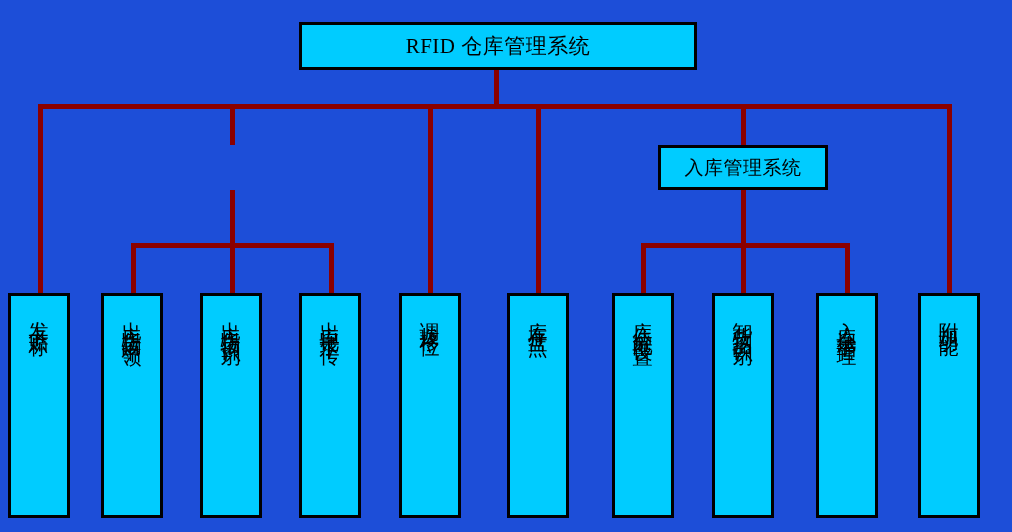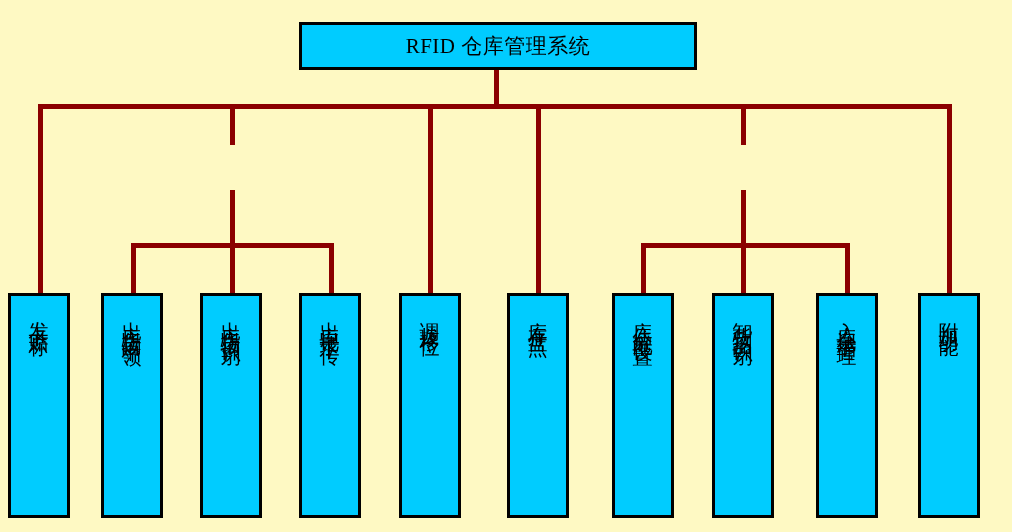--- a/index.html
+++ b/index.html
@@ -5,21 +5,21 @@
 <style>
   html, body {
     margin: 0;
     padding: 0;
     background: #ffffff;
   }
   #diagram-root {
     position: relative;
     width: 1012px;
     height: 532px;
-    background: #fef9c3;
+    background: #1d4ed8;
     overflow: hidden;
     font-family: "Liberation Serif", "DejaVu Serif", serif;
   }
 
   
   .conn {
     position: absolute;
     background: #8B0000;
   }
 
@@ -111,20 +111,23 @@
   <div class="conn" style="left:641px; top:243px; width:209px; height:5px;"></div>
   <div class="conn" style="left:641px; top:243px; width:5px; height:50px;"></div>
   <div class="conn" style="left:741px; top:243px; width:5px; height:50px;"></div>
   <div class="conn" style="left:845px; top:243px; width:5px; height:50px;"></div>
 
   <div class="node root">
     <span class="node-label">RFID 仓库管理系统</span>
   </div>
 
 
+  <div class="node level2 inbound">
+    <span class="node-label">入库管理系统</span>
+  </div>
 
   <div class="node leaf" style="left:8px;">
     <span class="node-label">发卡贴标</span>
   </div>
 
   <div class="node leaf" style="left:101px;">
     <span class="node-label">出库货物申领</span>
   </div>
 
   <div class="node leaf" style="left:200px;">

